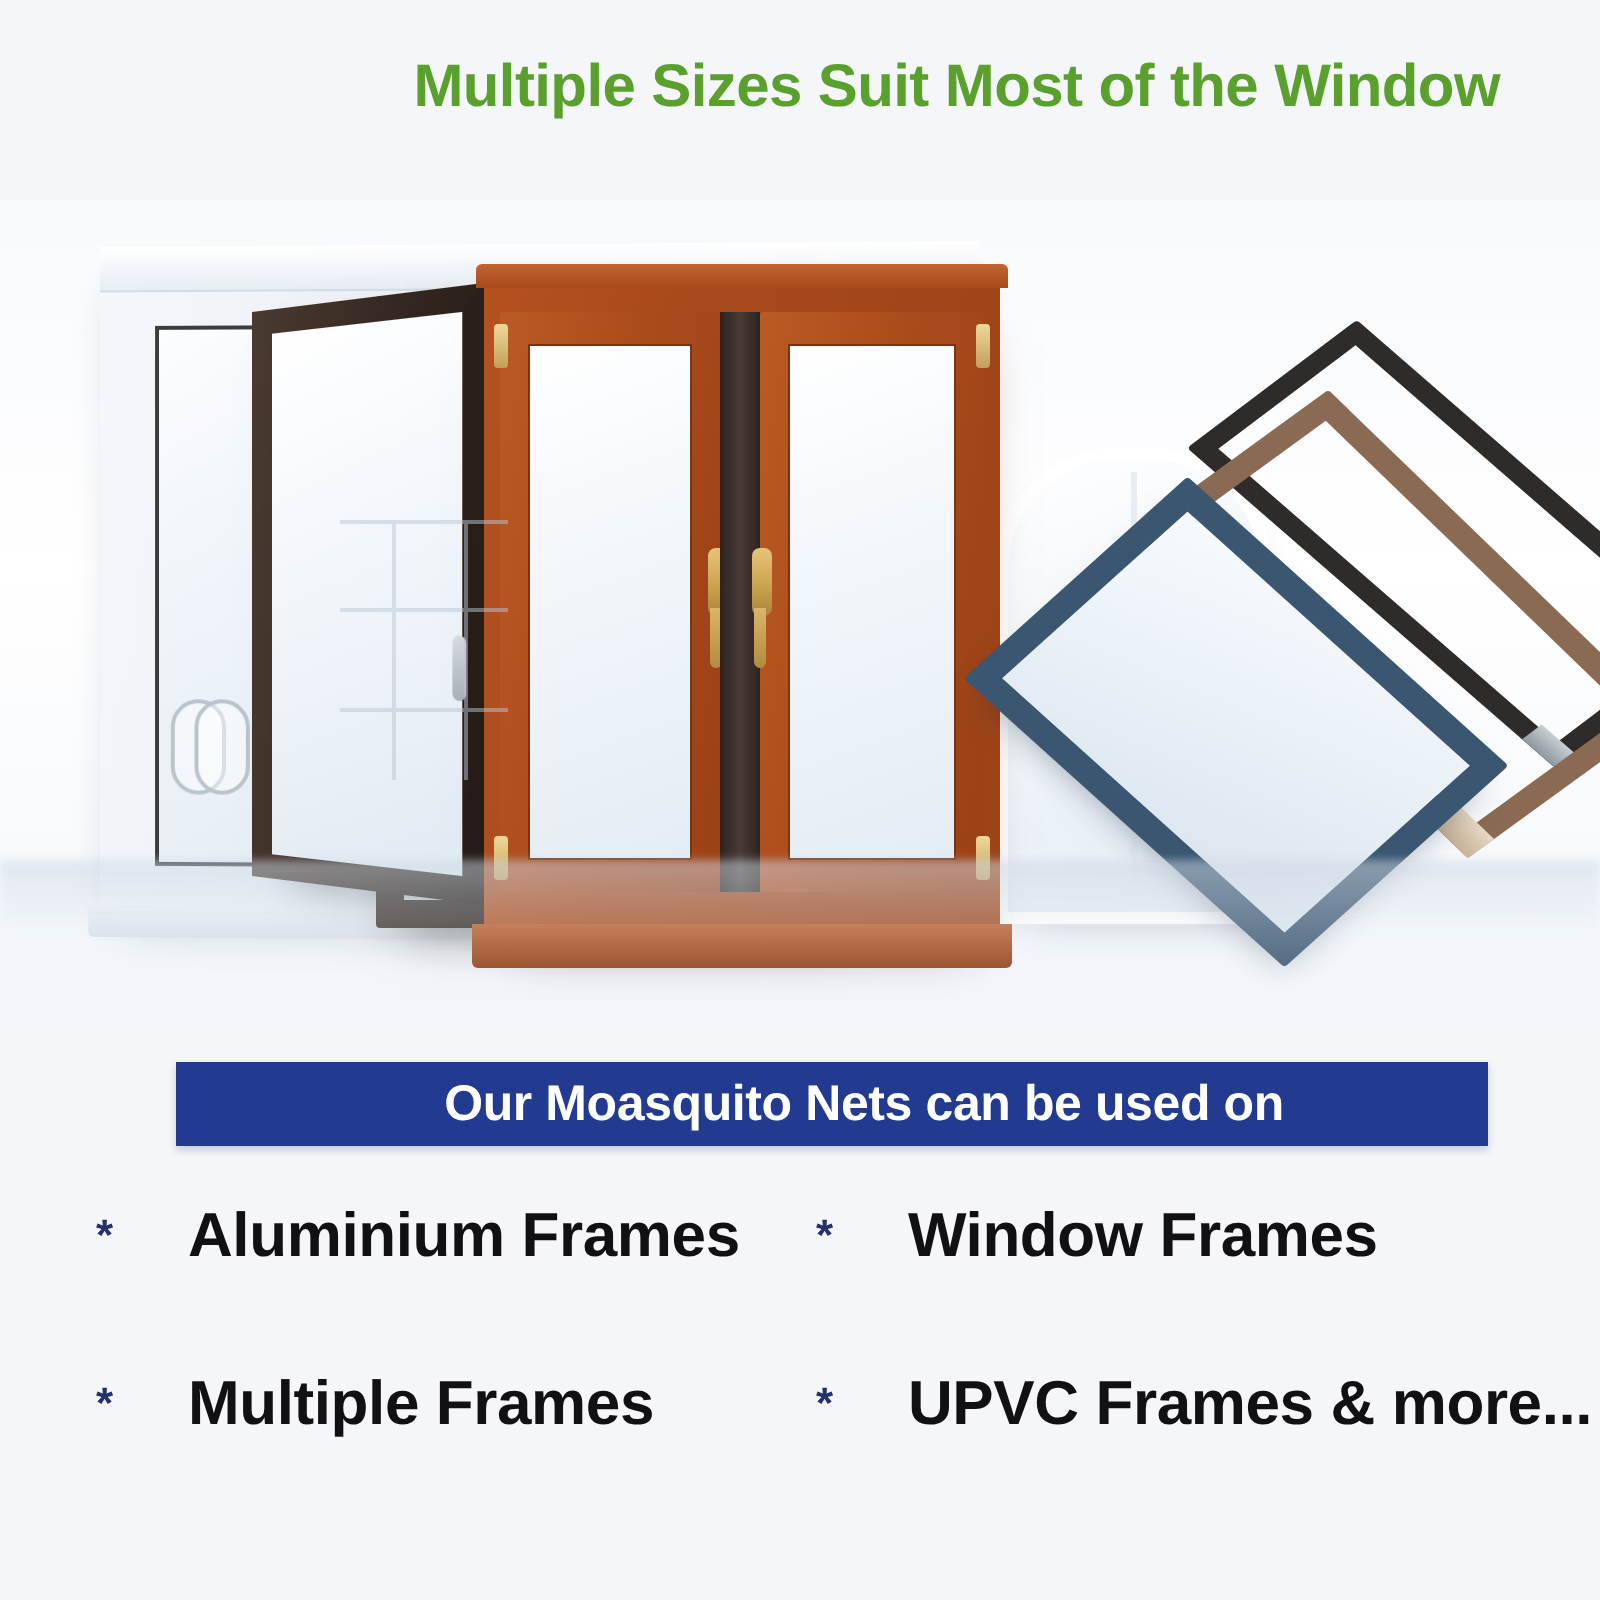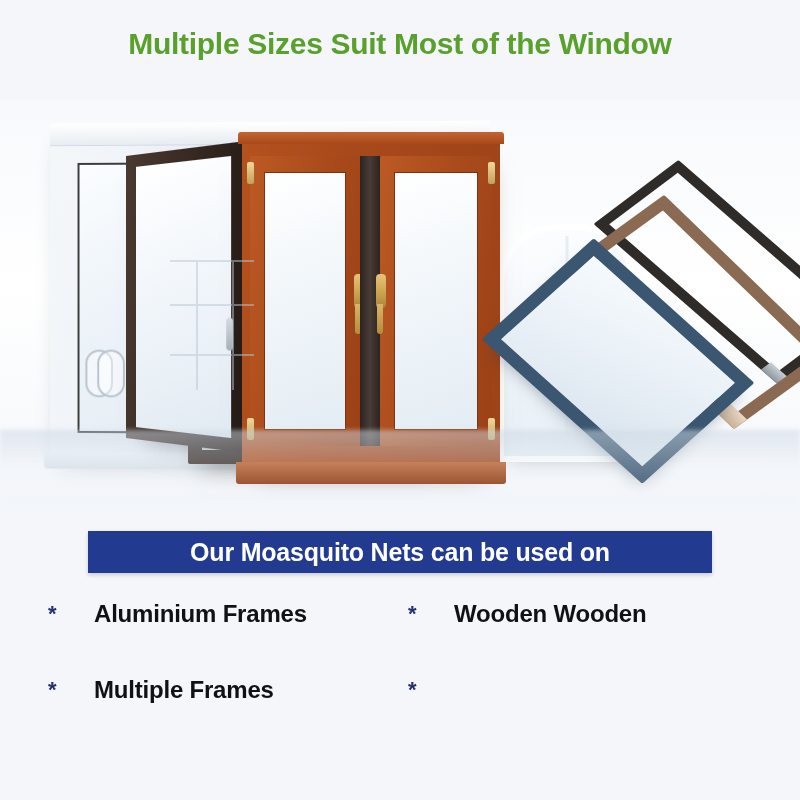--- a/index.html
+++ b/index.html
@@ -27,21 +27,21 @@
     top: 26px;
     left: 50px;
     width: 700px;
     text-align: center;
     color: #5aa02c;
     font-size: 30px;
     line-height: 36px;
     font-weight: bold;
     letter-spacing: -0.3px;
   }
-  .headline .line { display: block; white-space: nowrap; }
+  .headline .line { display: block; white-space: nowrap; text-align: right; }
 
   
   .hero {
     position: absolute;
     top: 100px;
     left: 0;
     width: 800px;
     height: 410px;
     overflow: hidden;
     background: linear-gradient(180deg,#f7f9fc 0%, #ffffff 45%, #f3f6fa 100%);
@@ -244,20 +244,21 @@
   
   .banner {
     position: absolute;
     left: 88px; top: 531px;
     width: 624px; height: 42px;
     background: #223a8f;
     display: flex;
     align-items: center;
     justify-content: center;
     box-shadow: 0 2px 4px rgba(0,0,0,.18);
+    padding-left: 32px;
   }
   .banner-text {
     color: #ffffff;
     font-size: 25px;
     font-weight: bold;
     letter-spacing: -0.2px;
     white-space: nowrap;
   }
 
   
@@ -278,21 +279,21 @@
   .li-star {
     color: #25316b;
     font-size: 22px;
     font-weight: bold;
     line-height: 1;
     width: 46px;
     flex: none;
   }
   .li-label {
     color: #111114;
-    font-size: 24px;
+    font-size: 31px;
     font-weight: bold;
     letter-spacing: -0.2px;
     white-space: nowrap;
   }
 </style>
 </head>
 <body>
 
 <div class="page">
 
@@ -373,24 +374,25 @@
     <span class="banner-text">Our Moasquito Nets can be used on</span>
   </div>
 
   <div class="list">
     <div class="li">
       <span class="li-star">*</span>
       <span class="li-label">Aluminium Frames</span>
     </div>
     <div class="li col2">
       <span class="li-star">*</span>
-      <span class="li-label">Wooden Wooden</span>
+      <span class="li-label">Window Frames</span>
     </div>
     <div class="li">
       <span class="li-star">*</span>
       <span class="li-label">Multiple Frames</span>
     </div>
     <div class="li col2">
       <span class="li-star">*</span>
+      <span class="li-label">UPVC Frames &amp; more...</span>
     </div>
   </div>
 
 </div>
 
 </body></html>

